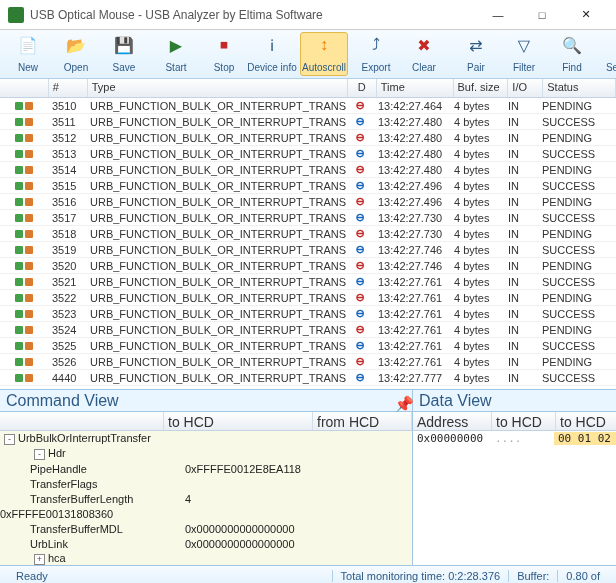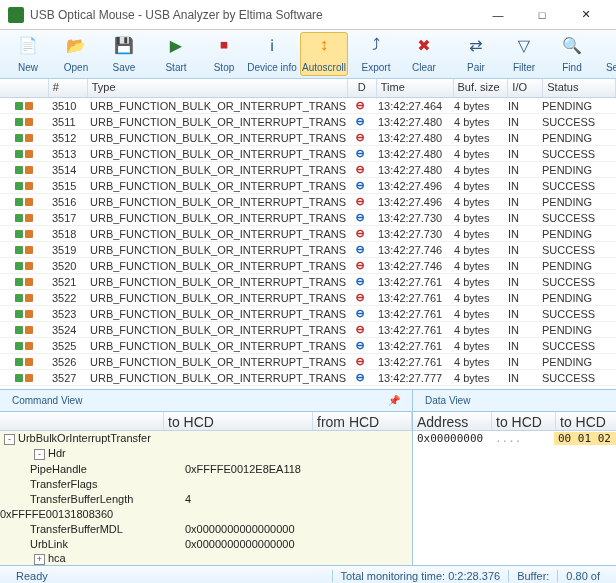--- a/index.html
+++ b/index.html
@@ -23,21 +23,21 @@
 .c-type{width:252px}
 .c-d{width:20px;text-align:center}
 .c-time{width:68px}
 .c-size{width:46px}
 .c-io{width:26px}
 .c-status{width:64px}
 .dir-in{color:#c62828;font-weight:bold}
 .dir-out{color:#1565c0;font-weight:bold}
 .panels{display:flex;height:175px}
 .panel{flex:1;display:flex;flex-direction:column;border-right:1px solid #a3c7e3}
-.phead{height:17px;background:#eaf6ff;border-bottom:1px solid #a3c7e3;padding:2px 12px;font-size:10px;color:#2d5a85;display:flex;align-items:center;justify-content:space-between}
+.phead{height:17px;background:#eaf6ff;border-bottom:1px solid #a3c7e3;padding:2px 6px;font-size:16px;color:#2d5a85;display:flex;align-items:center;justify-content:space-between}
 .phead .pin{width:12px;height:12px;color:#2d5a85}
 .pbody{flex:1;overflow:auto;background:#f9f9e8}
 .tree-head,.dv-head{display:flex;background:linear-gradient(#fefefe,#e8eef4);border-bottom:1px solid #c3d3e3;height:18px}
 .th{border-right:1px solid #d3dee9;padding:2px 4px;font-size:14px;color:#333;overflow:hidden}
 .trow{display:flex;height:15px;align-items:center}
 .trow .key{width:155px;padding-left:4px;overflow:hidden;white-space:nowrap}
 .trow.l1 .key{padding-left:34px}
 .trow.l2 .key{padding-left:30px}
 .trow .v1{width:140px;overflow:hidden;white-space:nowrap}
 .trow .v2{width:60px}
@@ -354,21 +354,21 @@
         <div class="cell c-time">13:42:27.761</div>
         <div class="cell c-size">4 bytes</div>
         <div class="cell c-io">IN</div>
         <div class="cell c-status">PENDING</div>
       </div>
       <div class="row">
         <div class="cell c-ico">
           <span class="mini"></span>
           <span class="mini2"></span>
         </div>
-        <div class="cell c-num">3527</div>
+        <div class="cell c-num">4440</div>
         <div class="cell c-type">URB_FUNCTION_BULK_OR_INTERRUPT_TRANSFER</div>
         <div class="cell c-d dir-out">⊖</div>
         <div class="cell c-time">13:42:27.777</div>
         <div class="cell c-size">4 bytes</div>
         <div class="cell c-io">IN</div>
         <div class="cell c-status">SUCCESS</div>
       </div>
       <div class="row">
         <div class="cell c-ico">
           <span class="mini"></span>

